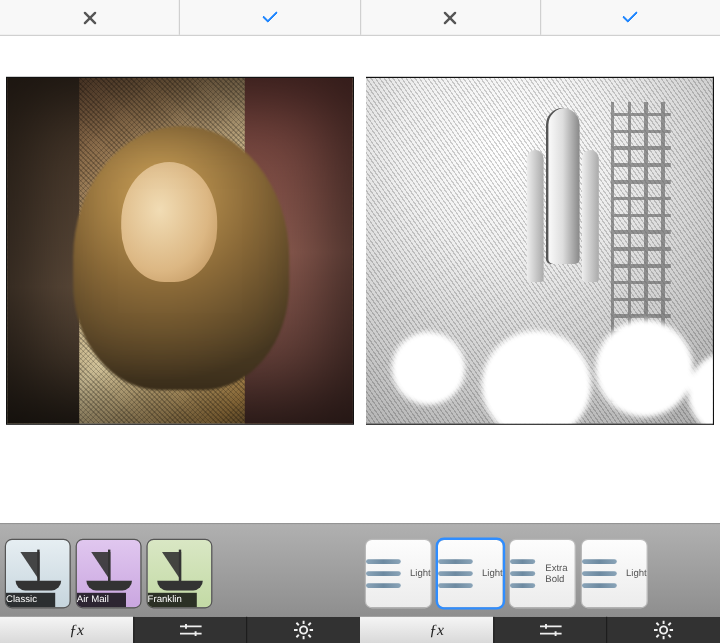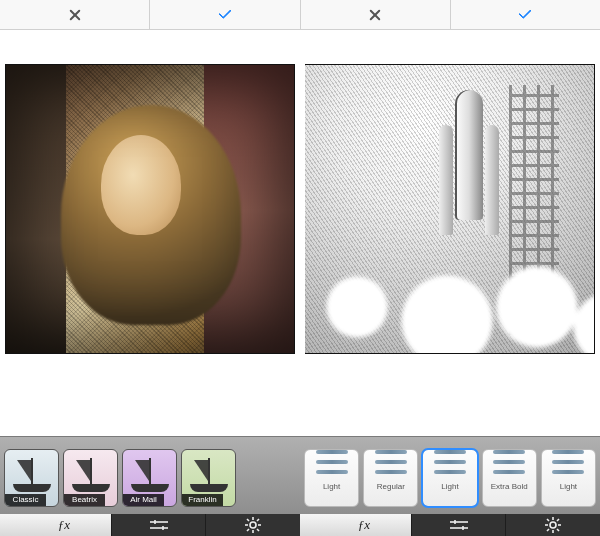--- a/index.html
+++ b/index.html
@@ -44,32 +44,32 @@
   .toolbar { width: 300px; display: flex; flex-direction: column; }
   .filter-strip { flex: 1; display: flex; align-items: center; padding: 8px 4px 4px; gap: 4px; background: linear-gradient(#b0b0b0, #8e8e8e); border-top: 1px solid #7a7a7a; }
 
   
   .thumb { width: 55px; height: 58px; border-radius: 6px; border: 1px solid #555; background: #dcdcdc; position: relative; overflow: hidden; cursor: pointer; display: flex; align-items: flex-end; justify-content: center; }
   .thumb.selected { outline: 2px solid #2f8dff; outline-offset: -1px; }
   .thumb .boat { position: absolute; inset: 0; }
   .thumb .boat::before { content: ""; position: absolute; left: 26px; top: 8px; width: 2px; height: 28px; background: #333; }
   .thumb .boat::after { content: ""; position: absolute; left: 12px; top: 10px; width: 0; height: 0; border-right: 16px solid #333; border-top: 0 solid transparent; border-bottom: 24px solid transparent; opacity: 0.9; }
   .thumb .hull { position: absolute; left: 8px; top: 34px; width: 38px; height: 8px; background: #333; border-radius: 0 0 10px 10px; }
-  .thumb-label { position: absolute; bottom: 0; left: 0; right: 12px; background: rgba(0,0,0,0.78); color: #fff; font-size: 8px; text-align: center; padding: 2px 0; line-height: 1; font-weight: 500; }
+  .thumb-label { position: absolute; bottom: 0; left: 0; right: 12px; background: rgba(0,0,0,0.78); color: #fff; font-size: 8px; text-align: left; padding: 2px 0; line-height: 1; font-weight: 500; }
 
   
   .tint-classic { background: linear-gradient(#e6eef2,#c6d5dd); }
   .tint-beatrix { background: linear-gradient(#f6e9ef,#e7cdd9); }
   .tint-spectrum{ background: linear-gradient(#c7e6ff,#a1d6ff); }
   .tint-airmail { background: linear-gradient(#e0c7ef,#caa6e0); }
   .tint-franklin{ background: linear-gradient(#d9e7c4,#c3daa5); padding-left: 20px; }
   .tint-spectrum .boat::after { border-right-color: #c0392b; }
 
   
-  .tile { width: 56px; height: 58px; border-radius: 6px; border: 1px solid #b9b9b9; background: linear-gradient(#fdfdfd,#ececec); cursor: pointer; display: flex; flex-direction: column; align-items: center; justify-content: flex-start; gap: 8px; }
+  .tile { width: 56px; height: 58px; border-radius: 6px; border: 1px solid #b9b9b9; background: linear-gradient(#fdfdfd,#ececec); cursor: pointer; display: flex; flex-direction: row; align-items: center; justify-content: flex-start; gap: 8px; }
   .tile.selected { outline: 2px solid #2f8dff; outline-offset: -1px; }
   .waves { width: 32px; height: 24px; display: flex; flex-direction: column; justify-content: space-between; }
   .waves span { display: block; height: 4px; border-radius: 3px; background: linear-gradient(90deg,#8aa4b8,#6d8aa1,#8aa4b8); }
   .tile .tlabel { font-size: 8px; color: #555; pointer-events: none; }
 
   
   .tabrow { height: 22px; display: flex; background: #323232; }
   .tab { flex: 1; display: flex; align-items: center; justify-content: center; border-right: 1px solid #1d1d1d; cursor: pointer; }
   .tab:last-child { border-right: none; }
   .tab.active { background: linear-gradient(#f5f5f5,#d9d9d9); padding-left: 17px; }
@@ -119,25 +119,20 @@
 
 <div class="toolbars">
 
   <div class="toolbar">
     <div class="filter-strip">
       <div class="thumb tint-classic">
         <div class="boat"></div>
           <div class="hull"></div>
         <div class="thumb-label">Classic</div>
       </div>
-      <div class="thumb tint-beatrix">
-        <div class="boat"></div>
-          <div class="hull"></div>
-        <div class="thumb-label">Beatrix</div>
-      </div>
       <div class="thumb tint-airmail">
         <div class="boat"></div>
           <div class="hull"></div>
         <div class="thumb-label">Air Mail</div>
       </div>
       <div class="thumb tint-franklin">
         <div class="boat"></div>
           <div class="hull"></div>
         <div class="thumb-label">Franklin</div>
       </div>
@@ -173,28 +168,20 @@
   <div class="toolbar">
     <div class="filter-strip">
       <div class="tile">
         <div class="waves">
             <span></span>
             <span></span>
             <span></span>
           </div>
         <div class="tlabel">Light</div>
       </div>
-      <div class="tile">
-        <div class="waves">
-            <span></span>
-            <span></span>
-            <span></span>
-          </div>
-        <div class="tlabel">Regular</div>
-      </div>
       <div class="tile selected">
         <div class="waves">
             <span></span>
             <span></span>
             <span></span>
           </div>
         <div class="tlabel">Light</div>
       </div>
       <div class="tile">
         <div class="waves">

